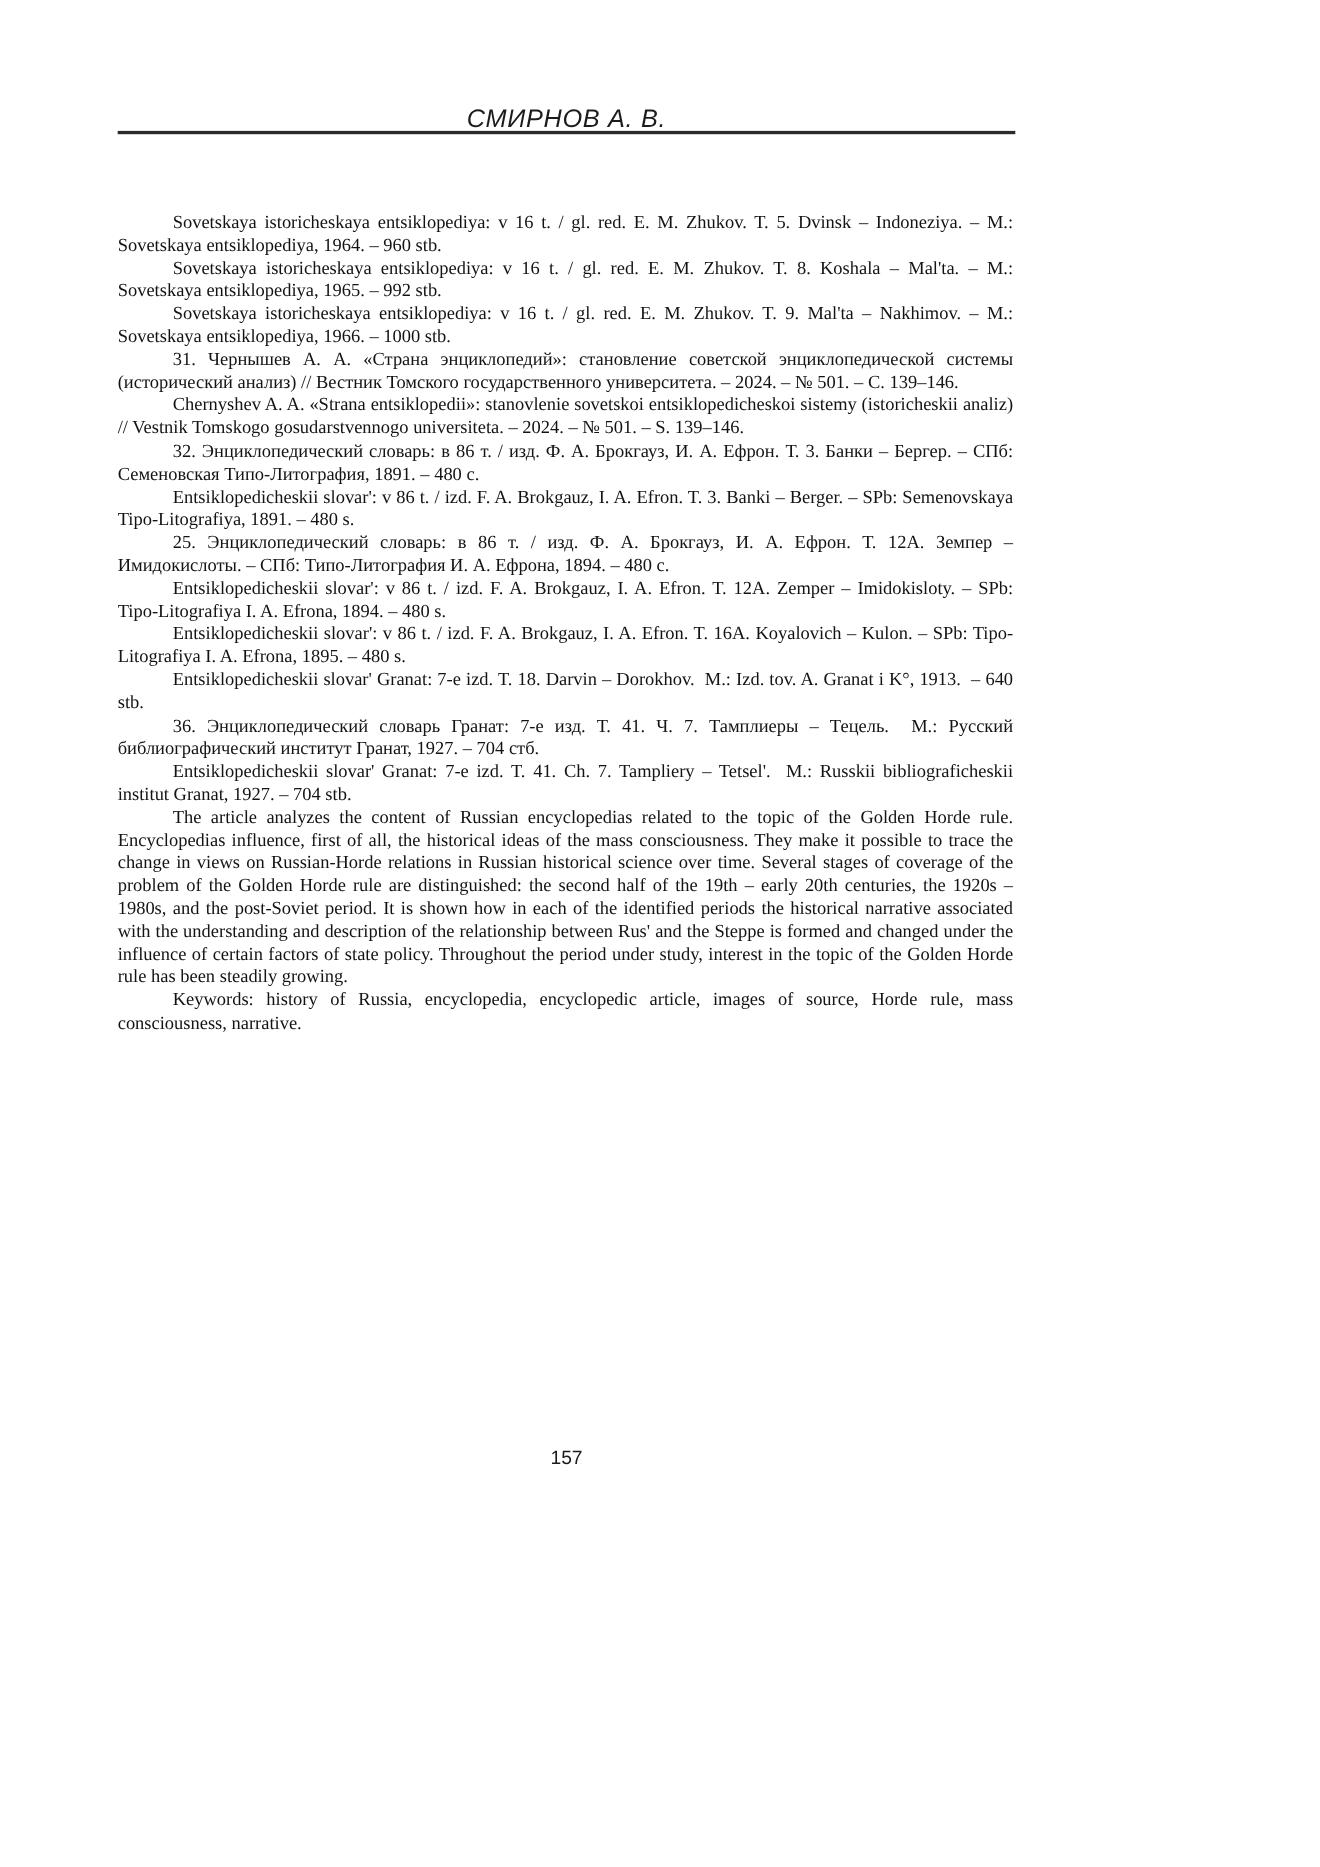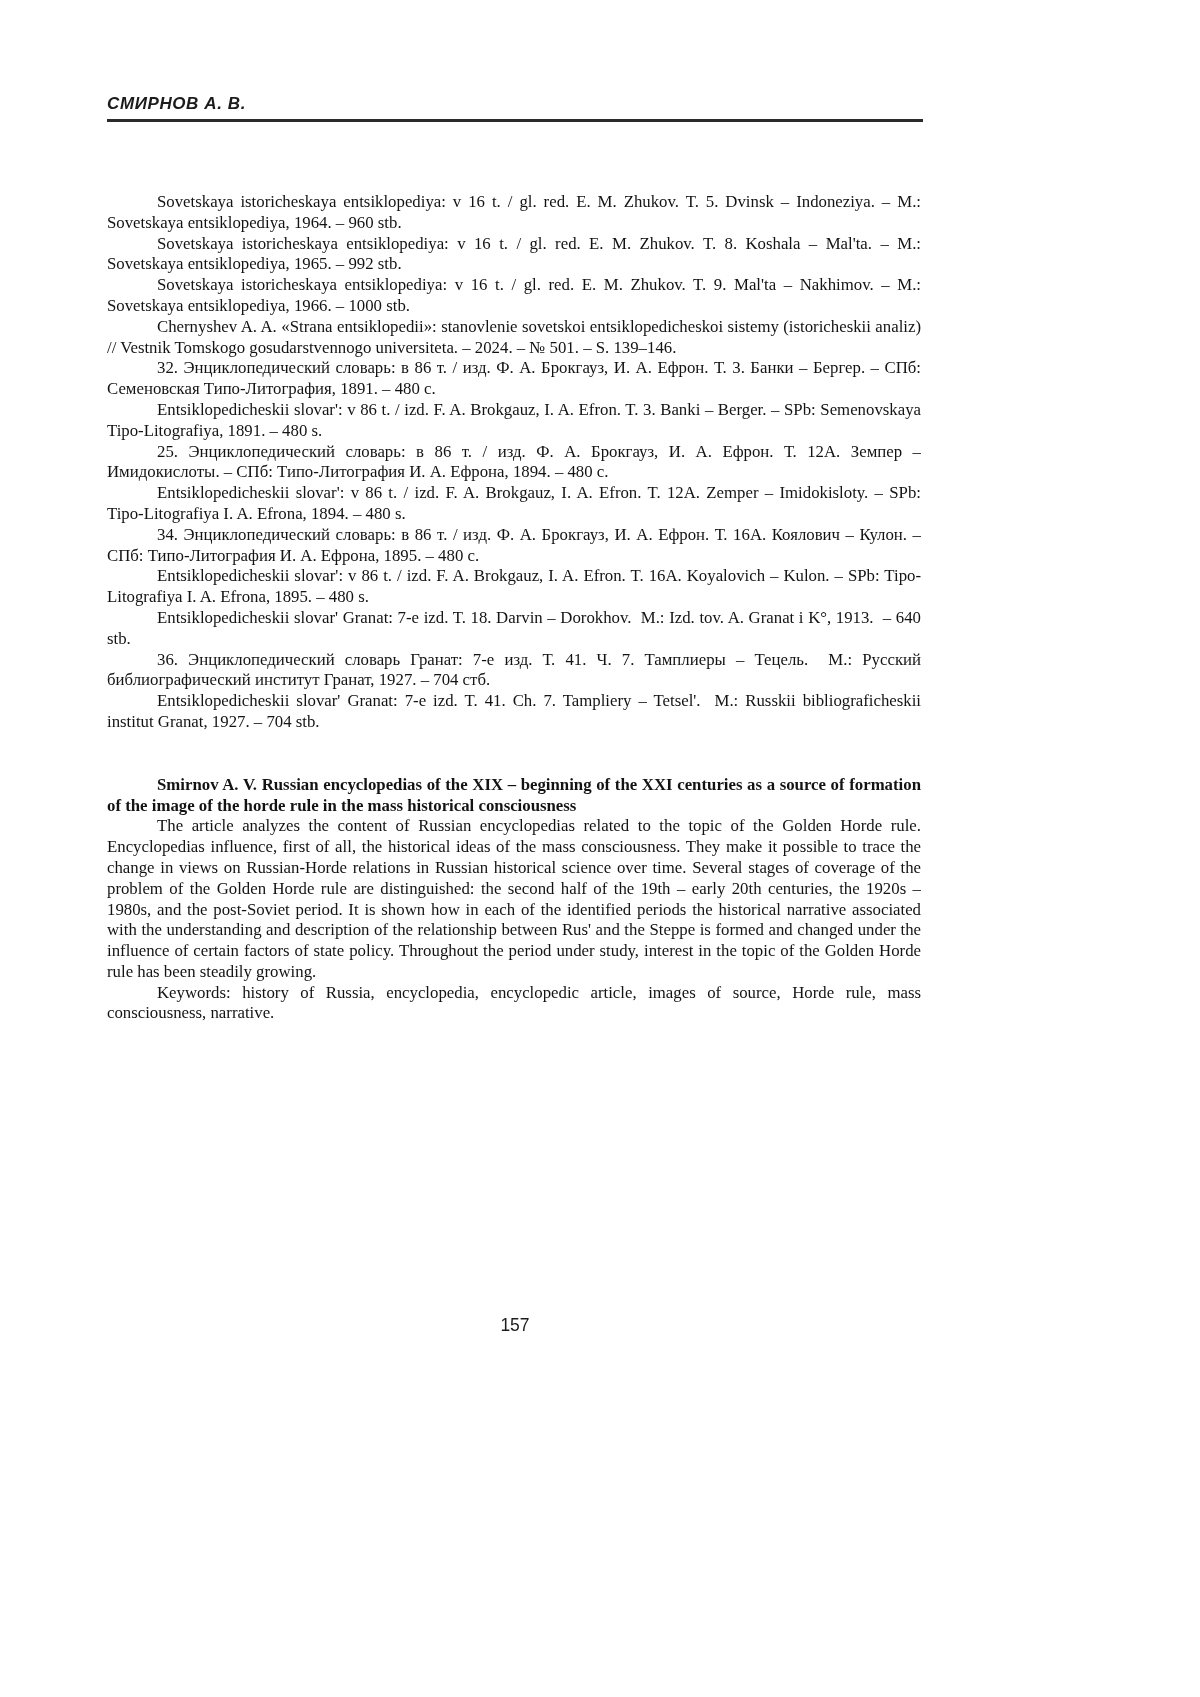--- a/index.html
+++ b/index.html
@@ -17,26 +17,26 @@
     left: 107px;
     top: 0;
     width: 816px;
     height: 1697px;
   }
   .running-title {
     position: absolute;
     top: 94px;
     left: 0;
     width: 100%;
+    text-align: center;
     font-family: "Liberation Sans", sans-serif;
     font-style: italic;
-    font-size: 17px;
+    font-size: 23px;
     letter-spacing: 0.6px;
     color: #1c1c1c;
-    font-weight: bold;
   }
   .header-rule {
     position: absolute;
     top: 119px;
     left: 0;
     width: 100%;
     height: 3px;
     background: #2b2b2b;
   }
   .content {
@@ -76,34 +76,33 @@
   <div class="running-title">СМИРНОВ А. В.</div>
 
   <div class="header-rule"></div>
 
   <div class="content">
 
     <section>
       <p>Sovetskaya istoricheskaya entsiklopediya: v 16 t. / gl. red. E. M. Zhukov. T. 5. Dvinsk – Indoneziya. – M.: Sovetskaya entsiklopediya, 1964. – 960 stb.</p>
       <p>Sovetskaya istoricheskaya entsiklopediya: v 16 t. / gl. red. E. M. Zhukov. T. 8. Koshala – Mal'ta. – M.: Sovetskaya entsiklopediya, 1965. – 992 stb.</p>
       <p>Sovetskaya istoricheskaya entsiklopediya: v 16 t. / gl. red. E. M. Zhukov. T. 9. Mal'ta – Nakhimov. – M.: Sovetskaya entsiklopediya, 1966. – 1000 stb.</p>
+      <p>31. Чернышев А. А. «Страна энциклопедий»: становление советской энциклопедической системы (исторический анализ) // Вестник Томского государственного университета. – 2024. – № 501. – С. 139–146.</p>
       <p>Chernyshev A. A. «Strana entsiklopedii»: stanovlenie sovetskoi entsiklopedicheskoi sistemy (istoricheskii analiz) // Vestnik Tomskogo gosudarstvennogo universiteta. – 2024. – № 501. – S. 139–146.</p>
       <p>32. Энциклопедический словарь: в 86 т. / изд. Ф. А. Брокгауз, И. А. Ефрон. Т. 3. Банки – Бергер. – СПб: Семеновская Типо-Литография, 1891. – 480 с.</p>
       <p>Entsiklopedicheskii slovar': v 86 t. / izd. F. A. Brokgauz, I. A. Efron. T. 3. Banki – Berger. – SPb: Semenovskaya Tipo-Litografiya, 1891. – 480 s.</p>
       <p>25. Энциклопедический словарь: в 86 т. / изд. Ф. А. Брокгауз, И. А. Ефрон. Т. 12А. Земпер – Имидокислоты. – СПб: Типо-Литография И. А. Ефрона, 1894. – 480 с.</p>
       <p>Entsiklopedicheskii slovar': v 86 t. / izd. F. A. Brokgauz, I. A. Efron. T. 12A. Zemper – Imidokisloty. – SPb: Tipo-Litografiya I. A. Efrona, 1894. – 480 s.</p>
-      <p>34. Энциклопедический словарь: в 86 т. / изд. Ф. А. Брокгауз, И. А. Ефрон. Т. 16А. Коялович – Кулон. – СПб: Типо-Литография И. А. Ефрона, 1895. – 480 с.</p>
       <p>Entsiklopedicheskii slovar': v 86 t. / izd. F. A. Brokgauz, I. A. Efron. T. 16A. Koyalovich – Kulon. – SPb: Tipo-Litografiya I. A. Efrona, 1895. – 480 s.</p>
       <p>Entsiklopedicheskii slovar' Granat: 7-e izd. T. 18. Darvin – Dorokhov.&nbsp; M.: Izd. tov. A. Granat i K°, 1913.&nbsp; – 640 stb.</p>
       <p>36. Энциклопедический словарь Гранат: 7-е изд. Т. 41. Ч. 7. Тамплиеры – Тецель.&nbsp; М.: Русский библиографический институт Гранат, 1927. – 704 стб.</p>
       <p>Entsiklopedicheskii slovar' Granat: 7-e izd. T. 41. Ch. 7. Tampliery – Tetsel'.&nbsp; M.: Russkii bibliograficheskii institut Granat, 1927. – 704 stb.</p>
     </section>
 
     <section>
-      <p class="abstract-heading">Smirnov A. V. Russian encyclopedias of the XIX – beginning of the XXI centuries as a source of formation of the image of the horde rule in the mass historical consciousness</p>
       <p>The article analyzes the content of Russian encyclopedias related to the topic of the Golden Horde rule. Encyclopedias influence, first of all, the historical ideas of the mass consciousness. They make it possible to trace the change in views on Russian-Horde relations in Russian historical science over time. Several stages of coverage of the problem of the Golden Horde rule are distinguished: the second half of the 19th – early 20th centuries, the 1920s – 1980s, and the post-Soviet period. It is shown how in each of the identified periods the historical narrative associated with the understanding and description of the relationship between Rus' and the Steppe is formed and changed under the influence of certain factors of state policy. Throughout the period under study, interest in the topic of the Golden Horde rule has been steadily growing.</p>
       <p>Keywords: history of Russia, encyclopedia, encyclopedic article, images of source, Horde rule, mass consciousness, narrative.</p>
     </section>
 
   </div>
 
   <div class="page-number">157</div>
 
 </div>
 

